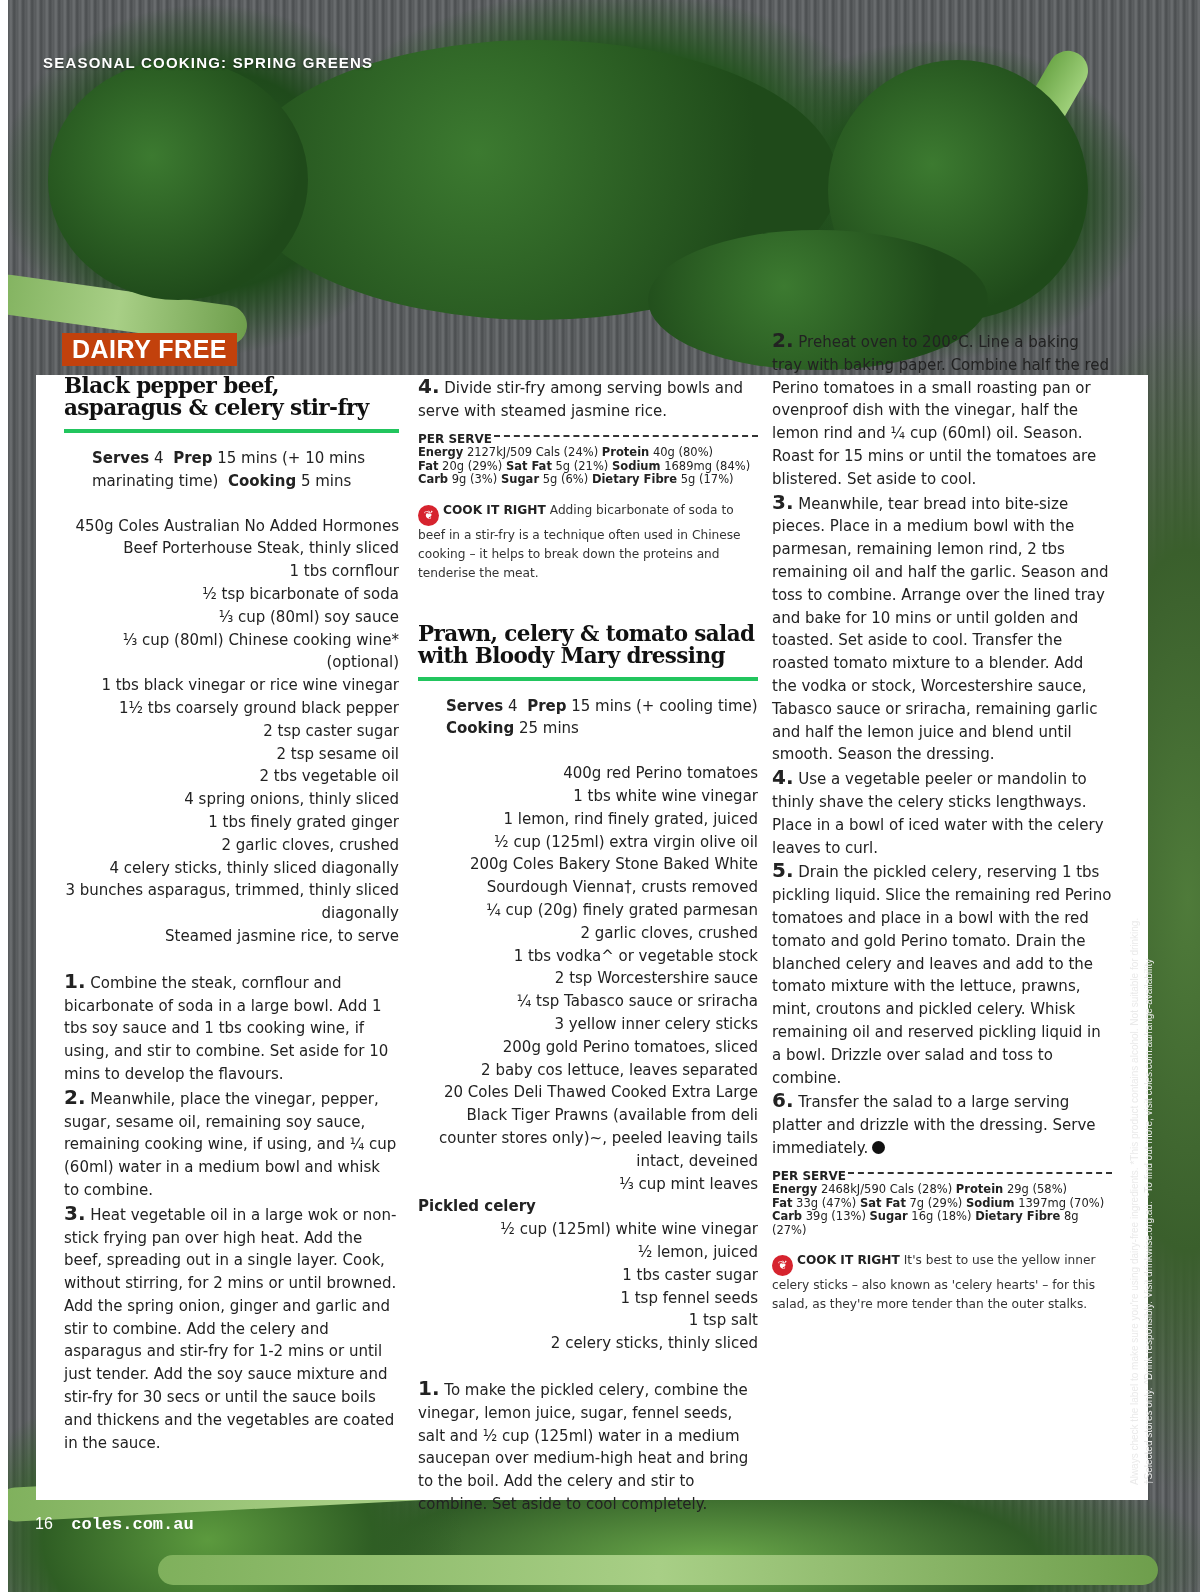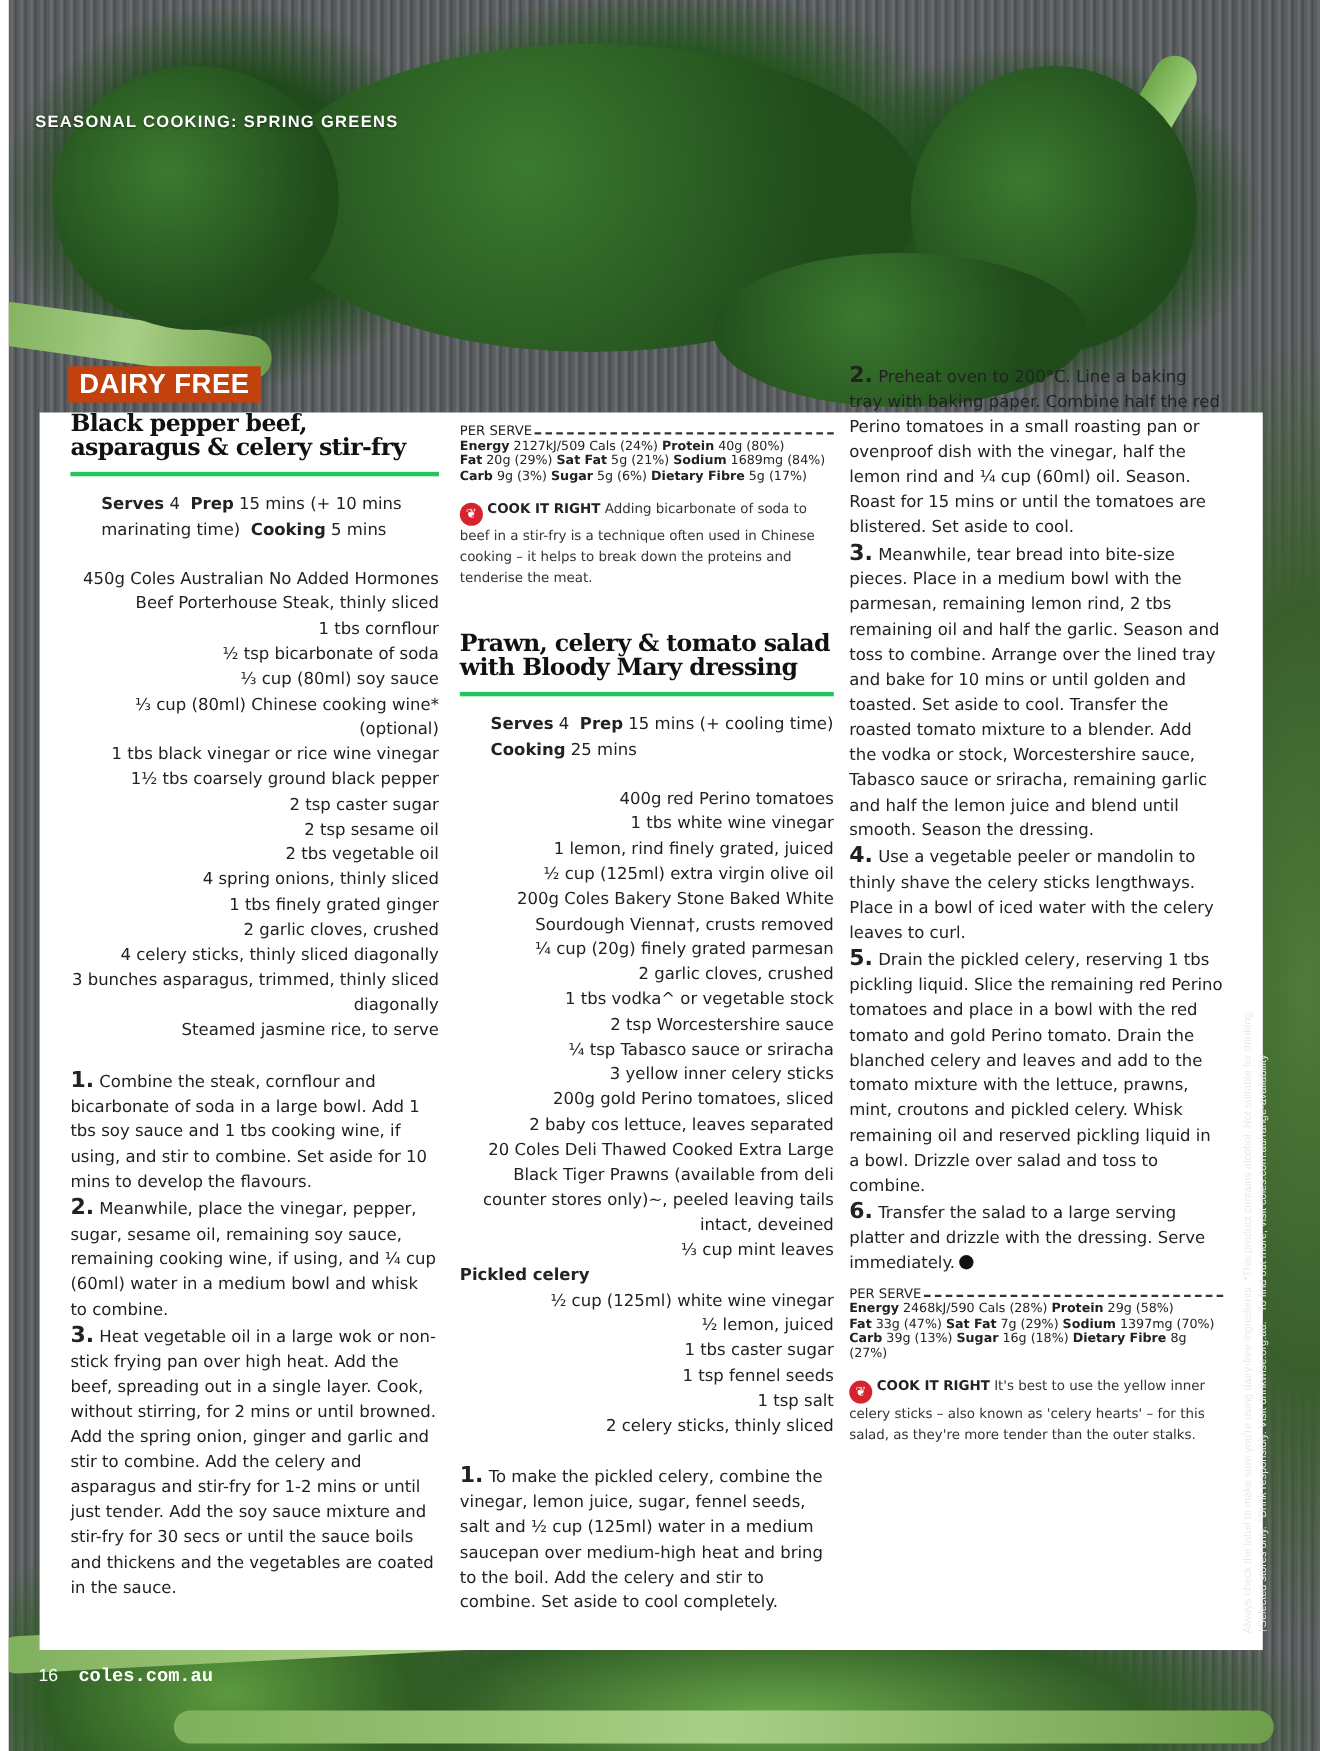--- a/index.html
+++ b/index.html
@@ -9,37 +9,37 @@
       radial-gradient(ellipse 380px 200px at 600px 140px, #2f6b2a 0%, #24541f 45%, rgba(30,60,30,0) 75%),
       radial-gradient(ellipse 260px 220px at 200px 180px, #2a5e24 0%, #1f4a1b 50%, rgba(20,40,20,0) 80%),
       radial-gradient(ellipse 260px 200px at 930px 200px, #2d6526 0%, #204c1c 50%, rgba(20,40,20,0) 80%),
       radial-gradient(ellipse 200px 700px at 1180px 900px, #4f7b3a 0%, #3a5f2c 50%, rgba(40,60,30,0) 85%),
       radial-gradient(ellipse 300px 200px at 200px 1540px, #5c9a3e 0%, #2f5e24 55%, rgba(20,40,20,0) 85%),
       radial-gradient(ellipse 600px 150px at 700px 1560px, #6aa84a 0%, #2f5a26 55%, rgba(10,30,10,0) 85%),
       repeating-linear-gradient(90deg, #55585a 0px, #6d7072 3px, #4a4d4f 6px, #5f6264 9px);
   }
   .stem { position:absolute; background:linear-gradient(90deg,#7fb05c,#a8cf86,#6e9e4c); border-radius:20px; }
   .leafblob { position:absolute; border-radius:50%; background:radial-gradient(circle at 40% 40%, #3c7a30, #1f4a1a 70%); }
-  .section-label { position:absolute; left:32px; top:54px; color:#ffffff; font-family:"Liberation Sans", sans-serif; font-weight:700; font-size:15px; letter-spacing:1.2px; text-shadow:0 1px 2px rgba(0,0,0,.5);margin-top:48px; }
+  .section-label { position:absolute; left:43px; top:54px; color:#ffffff; font-family:"Liberation Sans", sans-serif; font-weight:700; font-size:15px; letter-spacing:1.2px; text-shadow:0 1px 2px rgba(0,0,0,.5); }
   .panel { position:absolute; left:36px; top:375px; width:1112px; height:1125px; background:#ffffff; }
   .badge { position:absolute; left:62px; top:333px; background:#c2410c; color:#fff; font-family:"Liberation Sans", sans-serif; font-weight:700; font-size:25px; letter-spacing:.5px; padding:2px 10px 2px 10px; z-index:3; }
   .col { position:absolute; top:0; color:#222; font-family:"DejaVu Sans", sans-serif; font-size:15px; line-height:22.8px; }
   .col1 { left:28px; width:335px; top:0; }
   .col2 { left:382px; width:340px; top:0; }
   .col3 { left:736px; width:340px; top:0; }
   h2.title { font-family:"DejaVu Serif", serif; font-weight:700; font-size:21.5px; line-height:22px; letter-spacing:-0.6px; margin:0; color:#111; padding-bottom:10px; border-bottom:4px solid #22c55e; }
   .meta { margin-top:14px;margin-left:28px; }
   .meta b { font-weight:700; }
   .ingredients { margin-top:22px; }
   .ing { padding-left:18px; text-indent:-18px;text-align:right; }
   .subhead { font-weight:700; }
   .steps { margin-top:22px; }
   .step-num { font-weight:700; font-size:20px; }
   .nutrition { margin-top:10px; font-size:11.5px; line-height:13.5px; color:#222; }
-  .nutrition .ps { font-weight:400; font-size:12px; display:flex; align-items:center; }
+  .nutrition .ps { font-weight:700; font-size:12px; display:flex; }
   .nutrition .ps .dash { flex:1; border-bottom:2px dashed #333; margin-left:2px; height:0; transform:translateY(2px); }
   .nutrition b { font-weight:700; }
   .tip { margin-top:14px; font-size:12.2px; line-height:19px; color:#333; }
   .tip .tip-head { font-weight:700; color:#222; }
   .tip-icon { display:inline-block; width:21px; height:21px; border-radius:50%; background:#d6232e; color:#fff; font-size:12px; line-height:21px; text-align:center; vertical-align:-5px; margin-right:4px; }
   .end-dot { display:inline-block; width:13px; height:13px; border-radius:50%; background:#111; vertical-align:-1px; margin-left:4px; }
   .side-note { position:absolute; left:1128px; top:1485px; transform-origin:0 0; transform:rotate(-90deg); width:800px; color:#eaeaea; font-size:10px; line-height:14px; font-family:"Liberation Sans", sans-serif; white-space:nowrap; }
   .footer { position:absolute; left:35px; top:1515px; color:#fff; font-family:"Liberation Sans", sans-serif; font-size:16px; }
   .footer .pg { font-weight:400; margin-right:14px; }
   .footer .site { font-weight:700; font-size:17px;font-family:Liberation Mono, monospace; }
@@ -93,20 +93,21 @@
       <div class="ing">Steamed jasmine rice, to serve</div>
     </div>
     <div class="steps">
       <div><span class="step-num">1.</span> <span>Combine the steak, cornflour and bicarbonate of soda in a large bowl. Add 1 tbs soy sauce and 1 tbs cooking wine, if using, and stir to combine. Set aside for 10 mins to develop the flavours.</span></div>
       <div><span class="step-num">2.</span> <span>Meanwhile, place the vinegar, pepper, sugar, sesame oil, remaining soy sauce, remaining cooking wine, if using, and ¼ cup (60ml) water in a medium bowl and whisk to combine.</span></div>
       <div><span class="step-num">3.</span> <span>Heat vegetable oil in a large wok or non-stick frying pan over high heat. Add the beef, spreading out in a single layer. Cook, without stirring, for 2 mins or until browned. Add the spring onion, ginger and garlic and stir to combine. Add the celery and asparagus and stir-fry for 1-2 mins or until just tender. Add the soy sauce mixture and stir-fry for 30 secs or until the sauce boils and thickens and the vegetables are coated in the sauce.</span></div>
     </div>
   </div>
 
   <div class="col col2">
+    <div><span class="step-num">4.</span> <span>Divide stir-fry among serving bowls and serve with steamed jasmine rice.</span></div>
 
     <div class="nutrition">
       <div class="ps">
           <span>PER SERVE</span>
           <span class="dash"></span>
         </div>
       <div>
         <b>Energy</b> <span>2127kJ/509 Cals (24%)</span>
         <b>Protein</b> <span>40g (80%)</span>
       </div>

